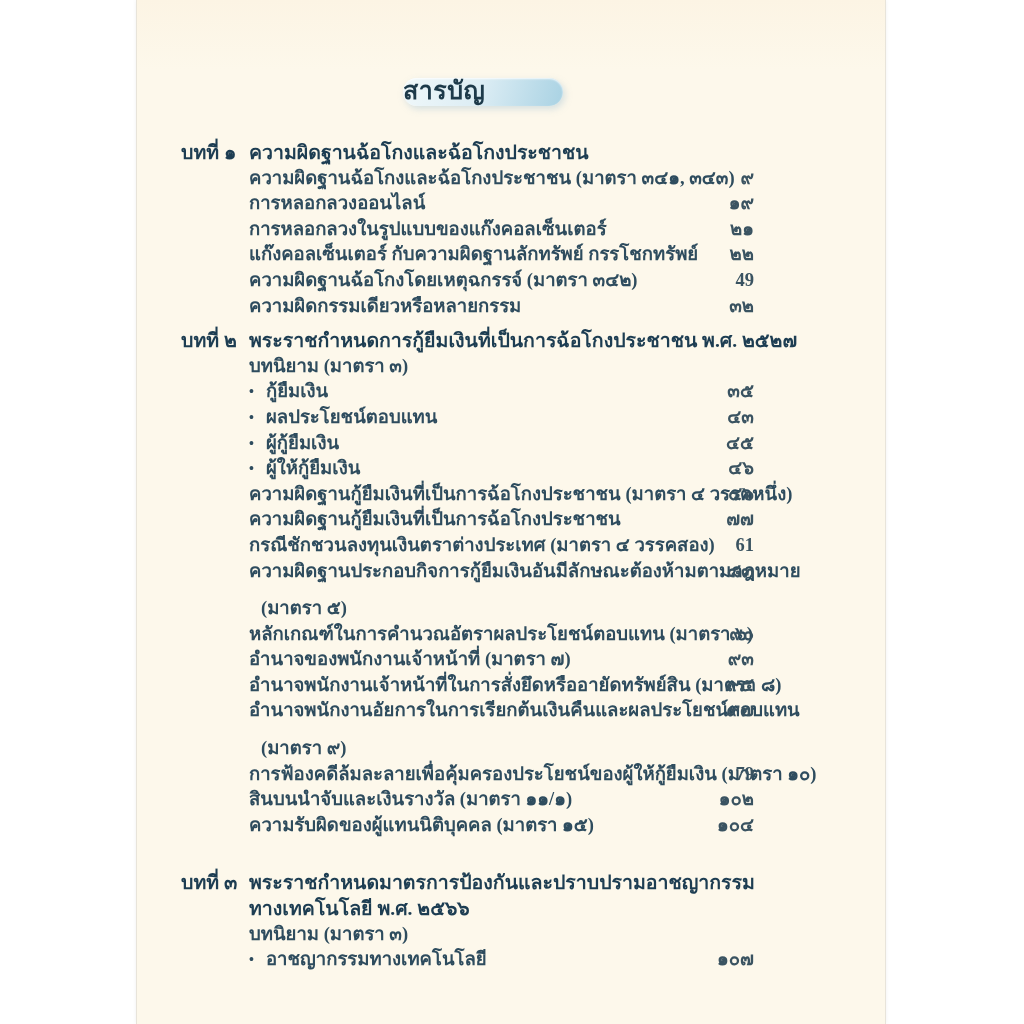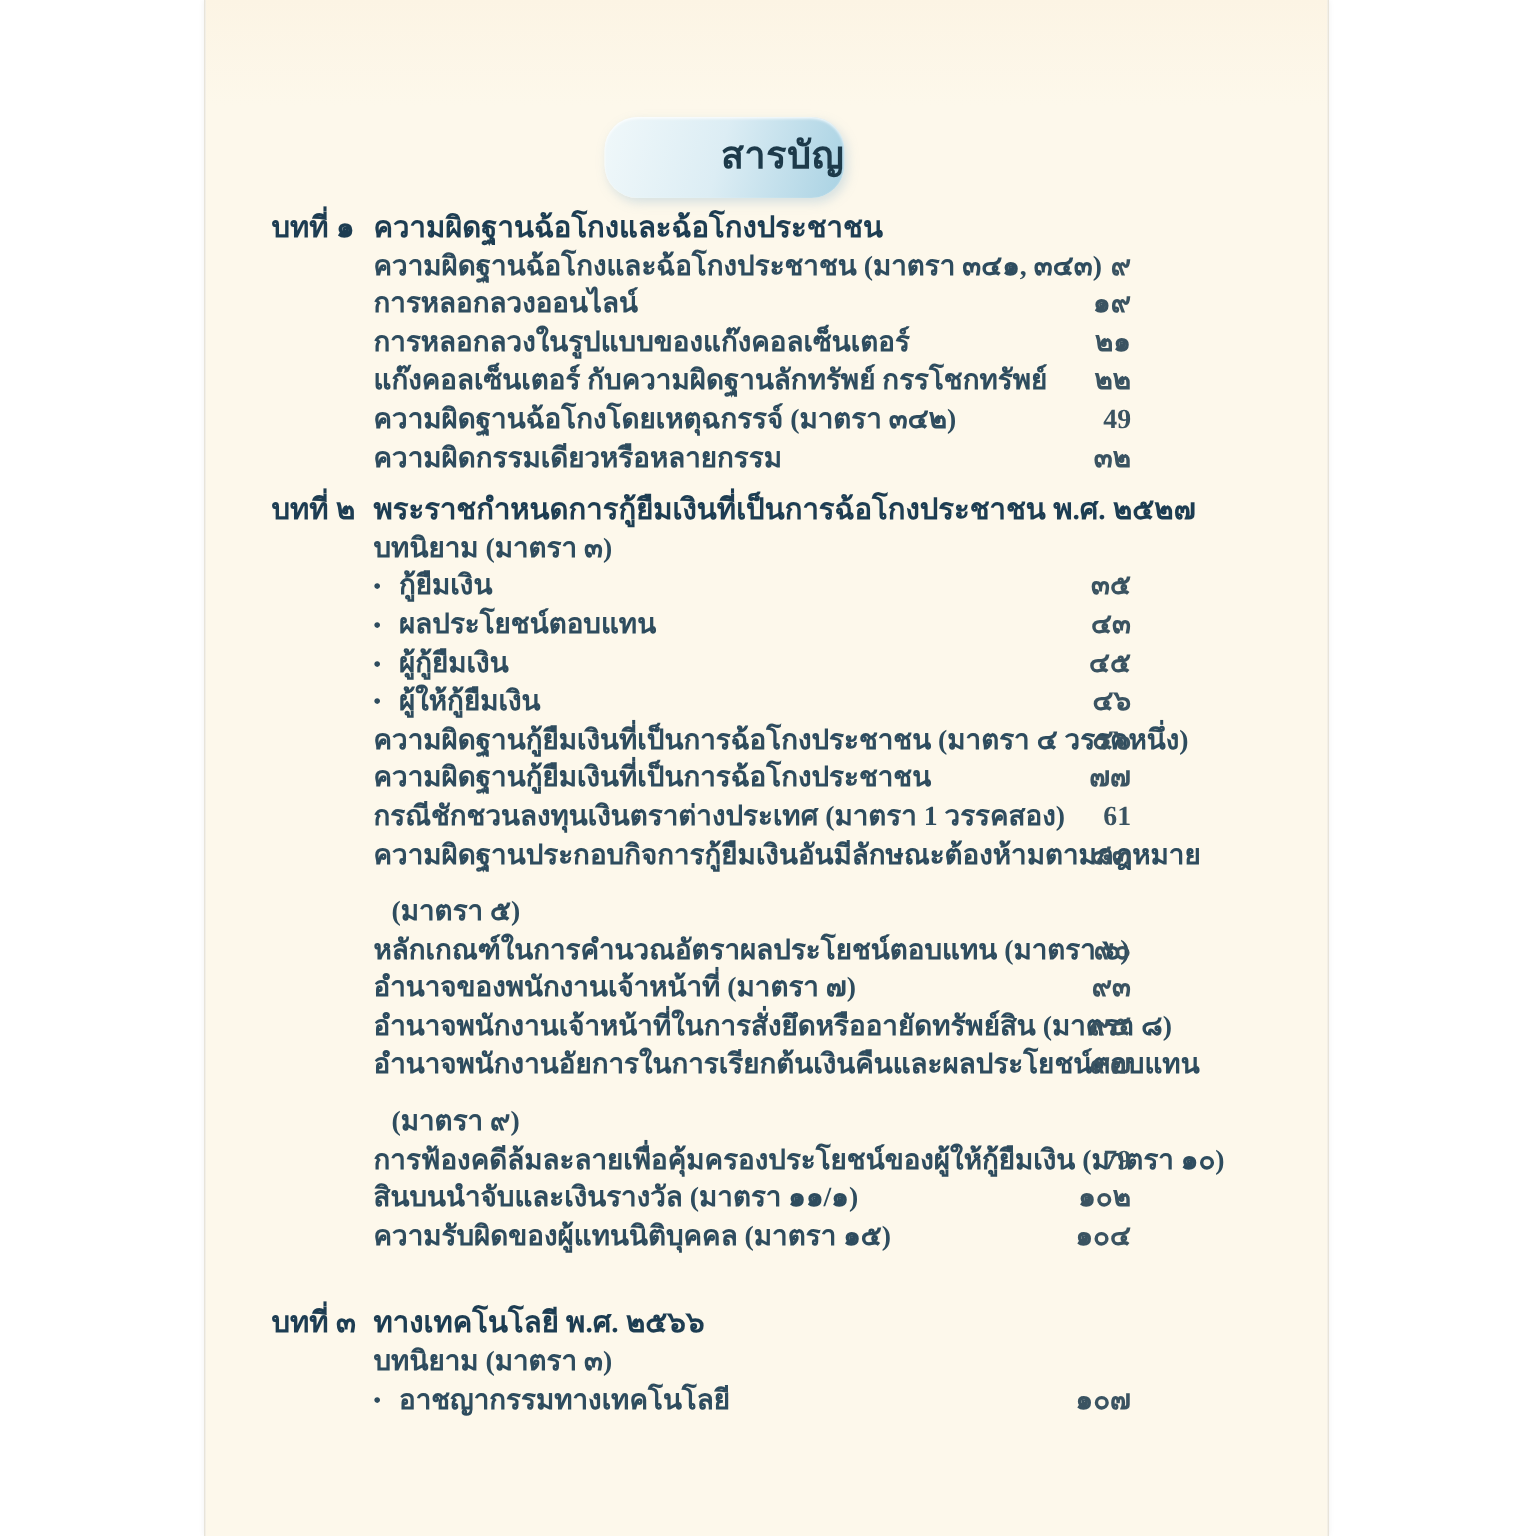--- a/index.html
+++ b/index.html
@@ -26,27 +26,27 @@
     background: linear-gradient(180deg, #fcf4e4 0%, #fdf8eb 70px, #fdf8eb 100%);
     border-left: 1px solid #e8e4da;
     border-right: 1px solid #e8e4da;
     box-shadow: 0 0 4px rgba(0,0,0,0.06);
   }
   .title-pill {
     position: absolute;
     left: 266px;
     top: 78px;
     width: 160px;
-    height: 54px;
+    height: 28px;
     border-radius: 22px;
     background: linear-gradient(105deg, #f0f8fa 0%, #dcedf4 48%, #a9d2e3 100%);
     box-shadow: 2px 3px 7px rgba(140,180,205,0.35), inset 0 1px 2px rgba(255,255,255,0.9);
     display: flex;
     align-items: center;
-    justify-content: flex-end;
+    justify-content: flex-start;
   }
   .title-pill .title-text {
     font-family: "DejaVu Sans", "Liberation Sans", sans-serif;
     font-size: 25px;
     font-weight: 600;
     color: #1d3a4a;
     letter-spacing: 0.5px;
     line-height: 1;
     padding-bottom: 3px;
   }
@@ -162,21 +162,21 @@
           </div>
           <div class="entry">
             <div><span class="txt">ความผิดฐานกู้ยืมเงินที่เป็นการฉ้อโกงประชาชน (มาตรา ๔ วรรคหนึ่ง)</span></div>
             <span class="num">๔๖</span>
           </div>
           <div class="entry">
             <div><span class="txt">ความผิดฐานกู้ยืมเงินที่เป็นการฉ้อโกงประชาชน</span></div>
             <span class="num">๗๗</span>
           </div>
           <div class="entry">
-            <div><span class="txt">กรณีชักชวนลงทุนเงินตราต่างประเทศ (มาตรา 1 วรรคสอง)</span></div>
+            <div><span class="txt">กรณีชักชวนลงทุนเงินตราต่างประเทศ (มาตรา ๔ วรรคสอง)</span></div>
             <span class="num">61</span>
           </div>
           <div class="entry">
             <div><span class="txt">ความผิดฐานประกอบกิจการกู้ยืมเงินอันมีลักษณะต้องห้ามตามกฎหมาย</span></div>
             <div class="cont">(มาตรา ๕)</div>
             <span class="num">๘๓</span>
           </div>
           <div class="entry">
             <div><span class="txt">หลักเกณฑ์ในการคำนวณอัตราผลประโยชน์ตอบแทน (มาตรา ๖)</span></div>
             <span class="num">๙๐</span>
@@ -204,20 +204,21 @@
           </div>
           <div class="entry">
             <div><span class="txt">ความรับผิดของผู้แทนนิติบุคคล (มาตรา ๑๕)</span></div>
             <span class="num">๑๐๔</span>
           </div>
         </div>
         <div class="chapter gap-lg">
           <div class="ch-head">
             <span class="ch-label">บทที่ ๓</span>
             <div class="ch-title">
+              <div>พระราชกำหนดมาตรการป้องกันและปราบปรามอาชญากรรม</div>
               <div>ทางเทคโนโลยี พ.ศ. ๒๕๖๖</div>
             </div>
           </div>
           <div class="entry">
             <div><span class="txt">บทนิยาม (มาตรา ๓)</span></div>
           </div>
           <div class="entry">
             <div><span class="bullet">•</span><span class="txt">อาชญากรรมทางเทคโนโลยี</span></div>
             <span class="num">๑๐๗</span>
           </div>

